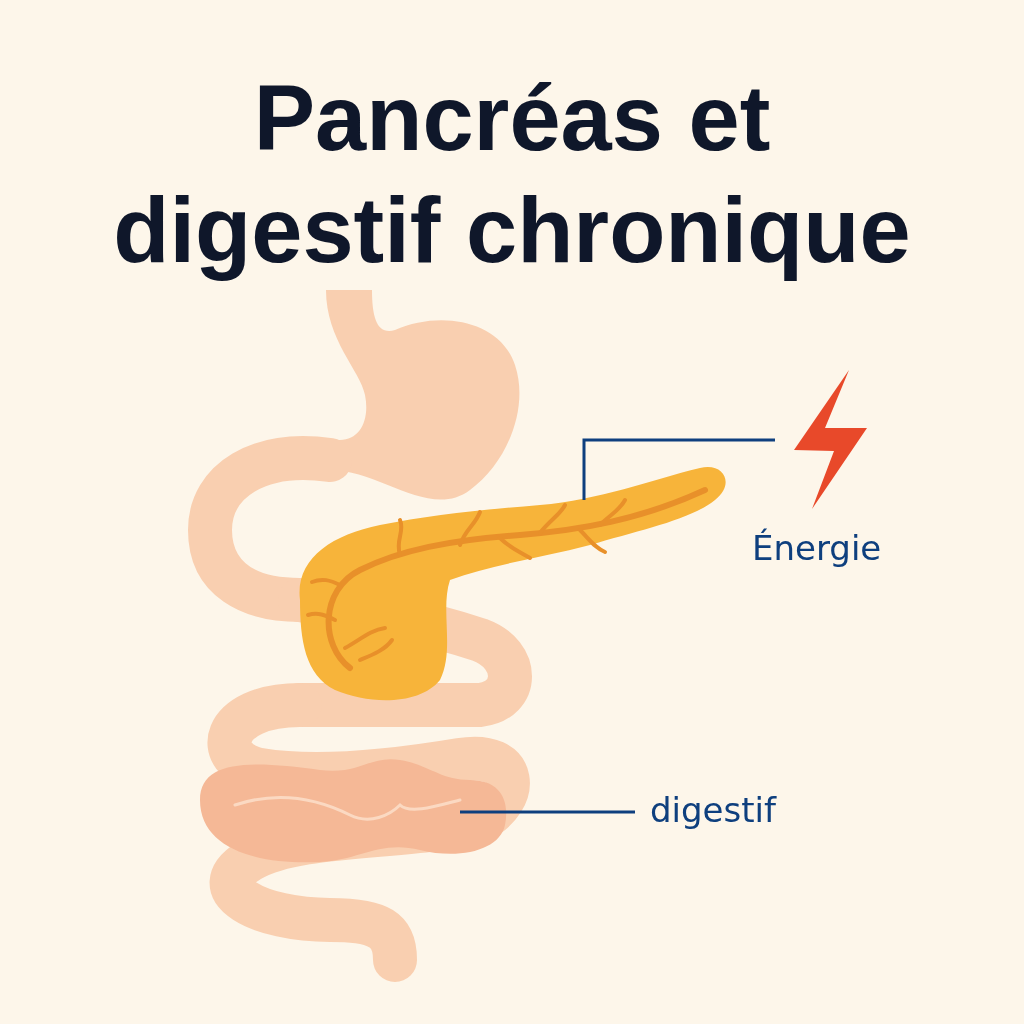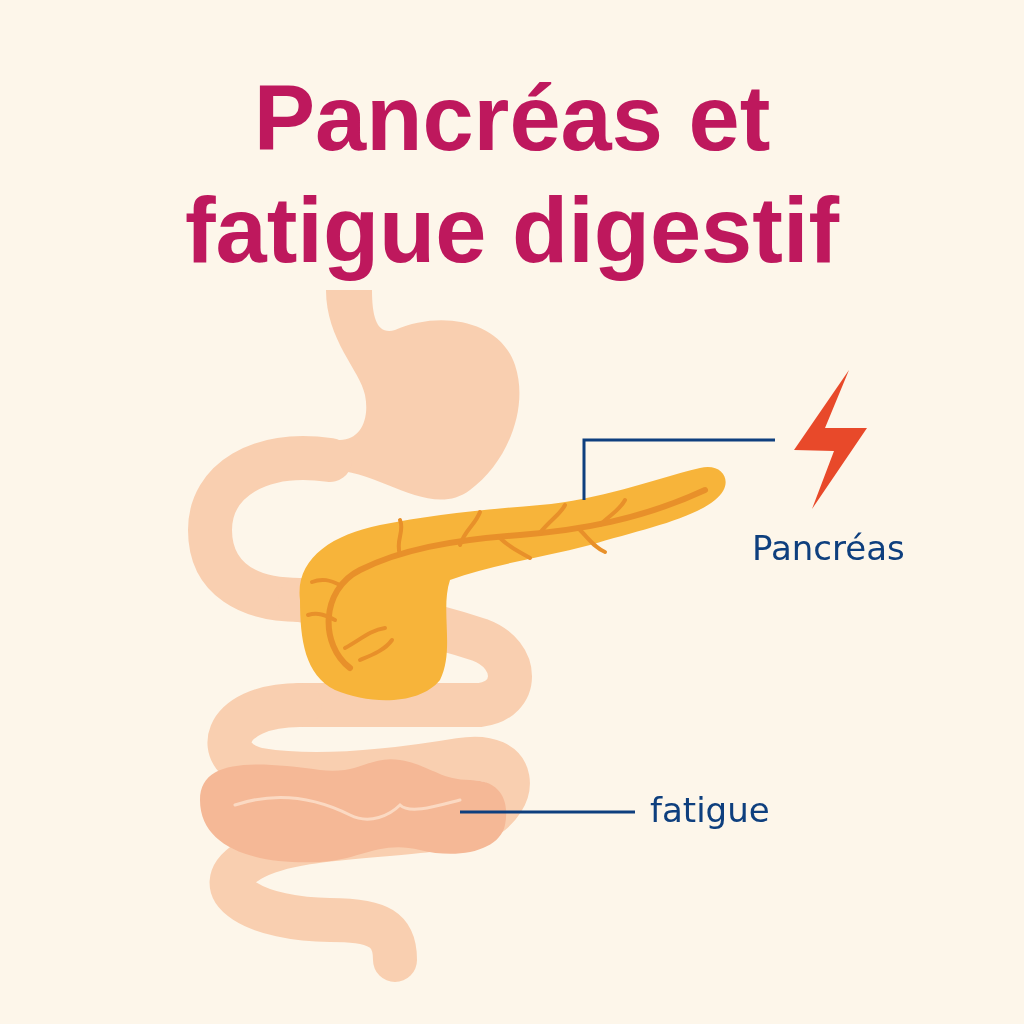--- a/index.html
+++ b/index.html
@@ -4,21 +4,21 @@
   <style>
     html, body { margin: 0; padding: 0; }
     body {
       width: 1024px; height: 1024px; overflow: hidden;
       background: #fdf6ea;
       position: relative;
       font-family: "Liberation Sans", sans-serif;
     }
     .title {
       position: absolute; left: 0; top: 62px; width: 1024px;
-      text-align: center; color: #be185d;
+      text-align: center; color: #0f172a;
       font-family: "Liberation Sans", sans-serif;
       font-weight: bold; font-size: 92px; line-height: 112px;
       letter-spacing: 0px;
     }
     .title span { display: block; }
     svg.art { position: absolute; left: 0; top: 0; }
     .label {
       position: absolute; color: #0e3f7e;
       font-family: "DejaVu Sans", sans-serif;
       font-size: 34px; line-height: 44px;
@@ -68,20 +68,20 @@
     <path d="M460 812 L635 812"></path>
   </g>
 
   <g>
     <path d="M849 370 L794 450 L834 451 L812 509 L867 428 L825 428 Z" fill="#e8492a"></path>
   </g>
 </svg>
 
 <div class="title">
   <span>Pancréas et</span>
-  <span>fatigue digestif</span>
+  <span>digestif chronique</span>
 </div>
 
-<div class="label label-energy">Pancréas</div>
+<div class="label label-energy">Énergie</div>
 
 <div class="label label-digest">
-  <div>fatigue</div>
+  <div>digestif</div>
 </div>
 
 </body></html>

